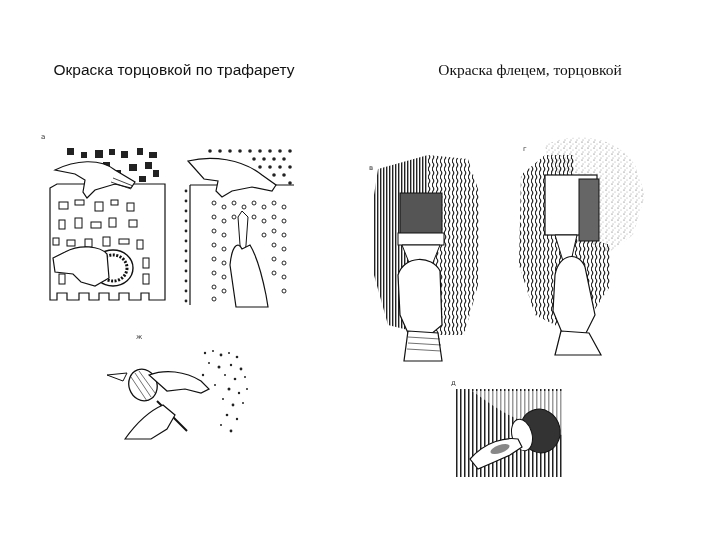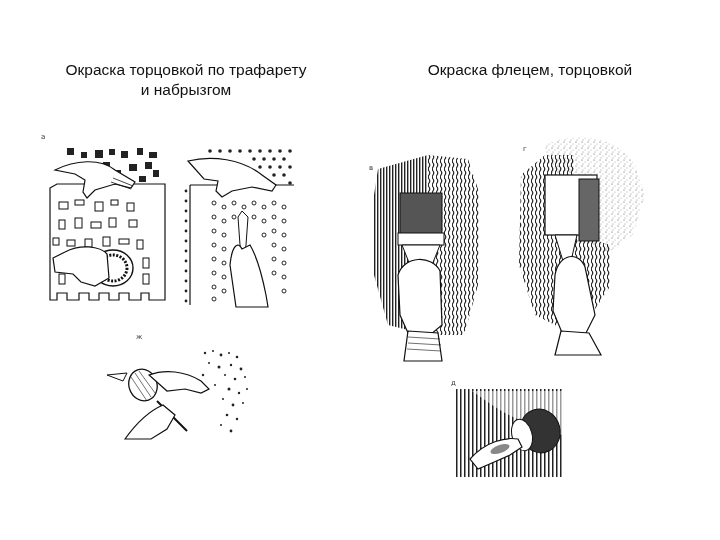--- a/index.html
+++ b/index.html
@@ -1,31 +1,30 @@
 <!DOCTYPE html>
 <html><head>
 <meta charset="utf-8">
 <style>
   html, body { margin: 0; padding: 0; background: #ffffff; }
   body { width: 720px; height: 540px; position: relative; overflow: hidden;
          font-family: "Liberation Sans", sans-serif; color: #111; }
   .caption { position: absolute; text-align: center; font-size: 15.5px; line-height: 20px; color: #111; }
   .caption span { display: block; }
-  #cap-left { left: 26px; width: 320px; top: 60px; }
-  #cap-right { left: 365px; width: 330px; top: 60px; }
+  #cap-left { left: 14px; width: 320px; top: 60px; }
+  #cap-right { left: 365px; width: 330px; top: 60px; font-family: Liberation Serif, serif; }
   .fig { position: absolute; }
   .fig svg { display: block; }
   .label { position: absolute; font-size: 7px; color: #333; font-family: "DejaVu Sans", sans-serif; }
 </style>
 </head>
 <body>
 
 <div class="caption" id="cap-left">
   <span>Окраска торцовкой по трафарету</span>
-  <span>и набрызгом</span>
 </div>
 <div class="caption" id="cap-right">
   <span>Окраска флецем, торцовкой</span>
 </div>
 
 <div class="label" style="left:41px;top:133px">а</div>
 <div class="label" style="left:136px;top:333px">ж</div>
 <div class="label" style="left:369px;top:164px">в</div>
 <div class="label" style="left:523px;top:145px">г</div>
 <div class="label" style="left:451px;top:379px">д</div>

